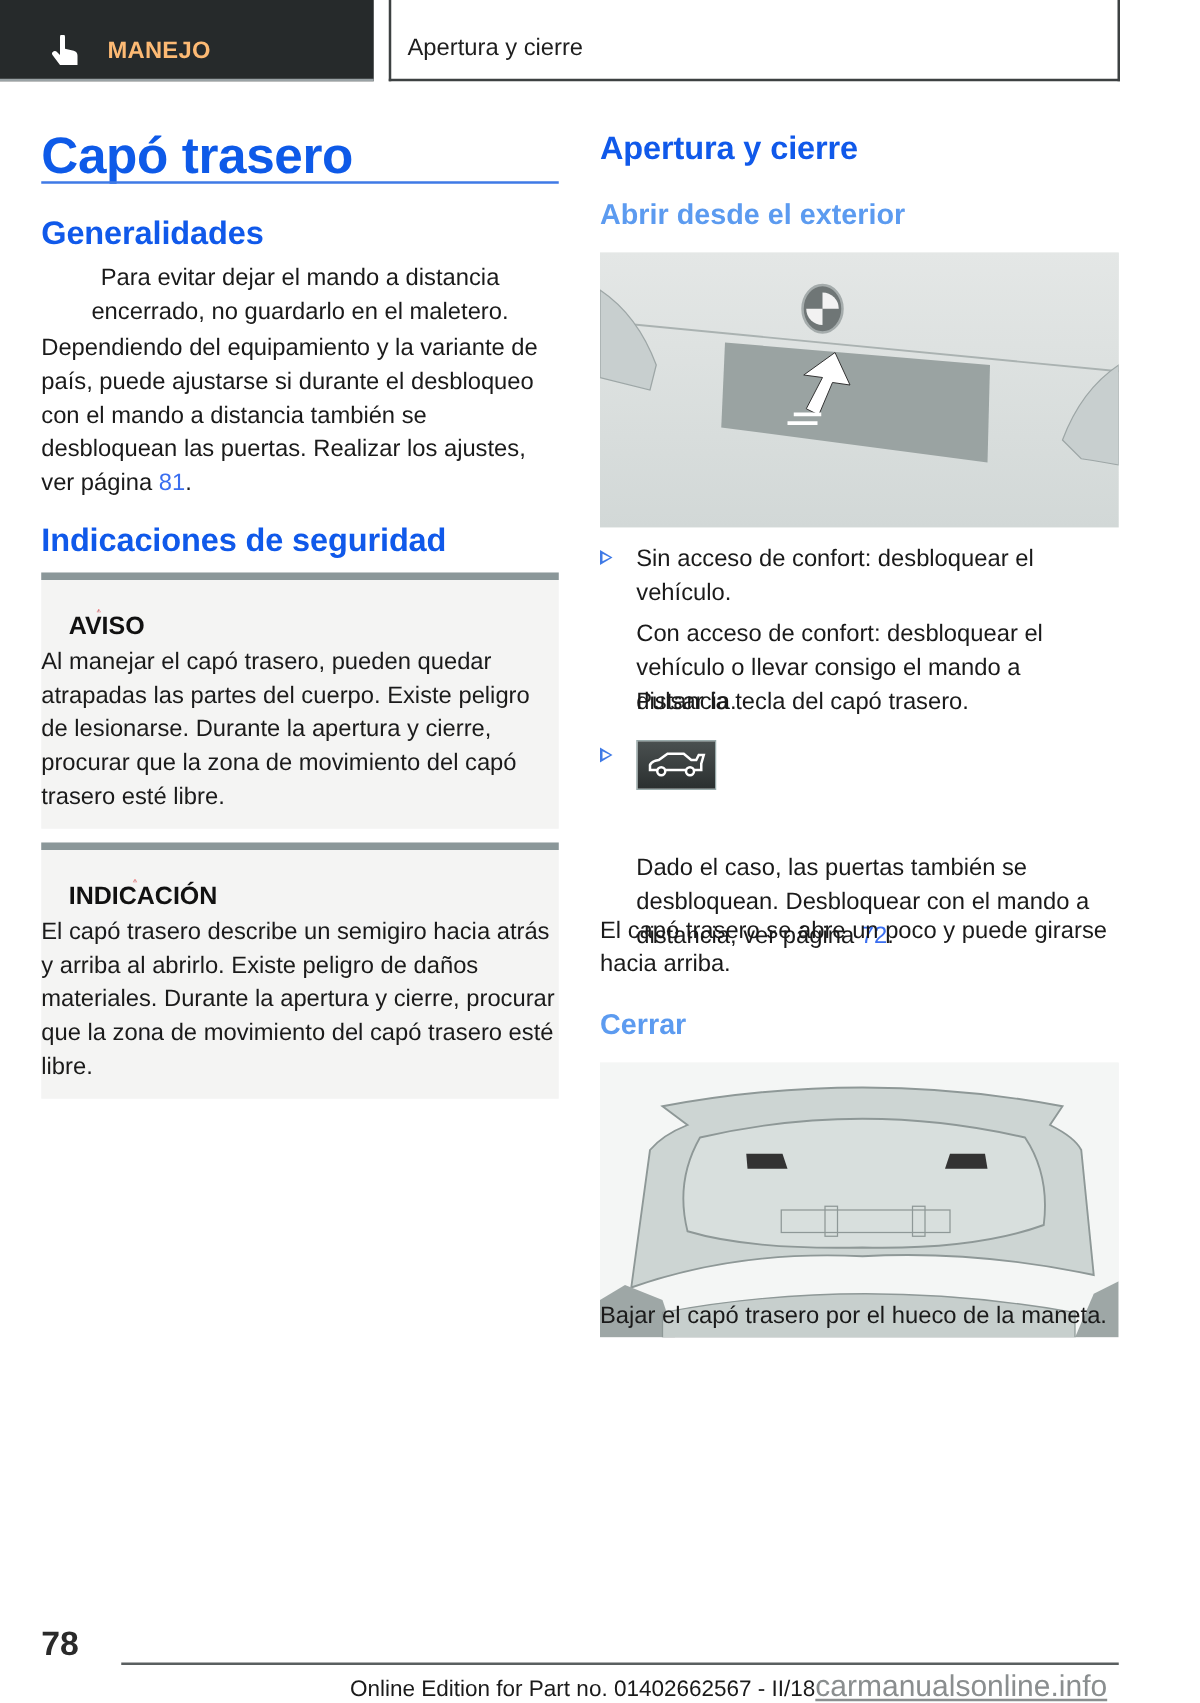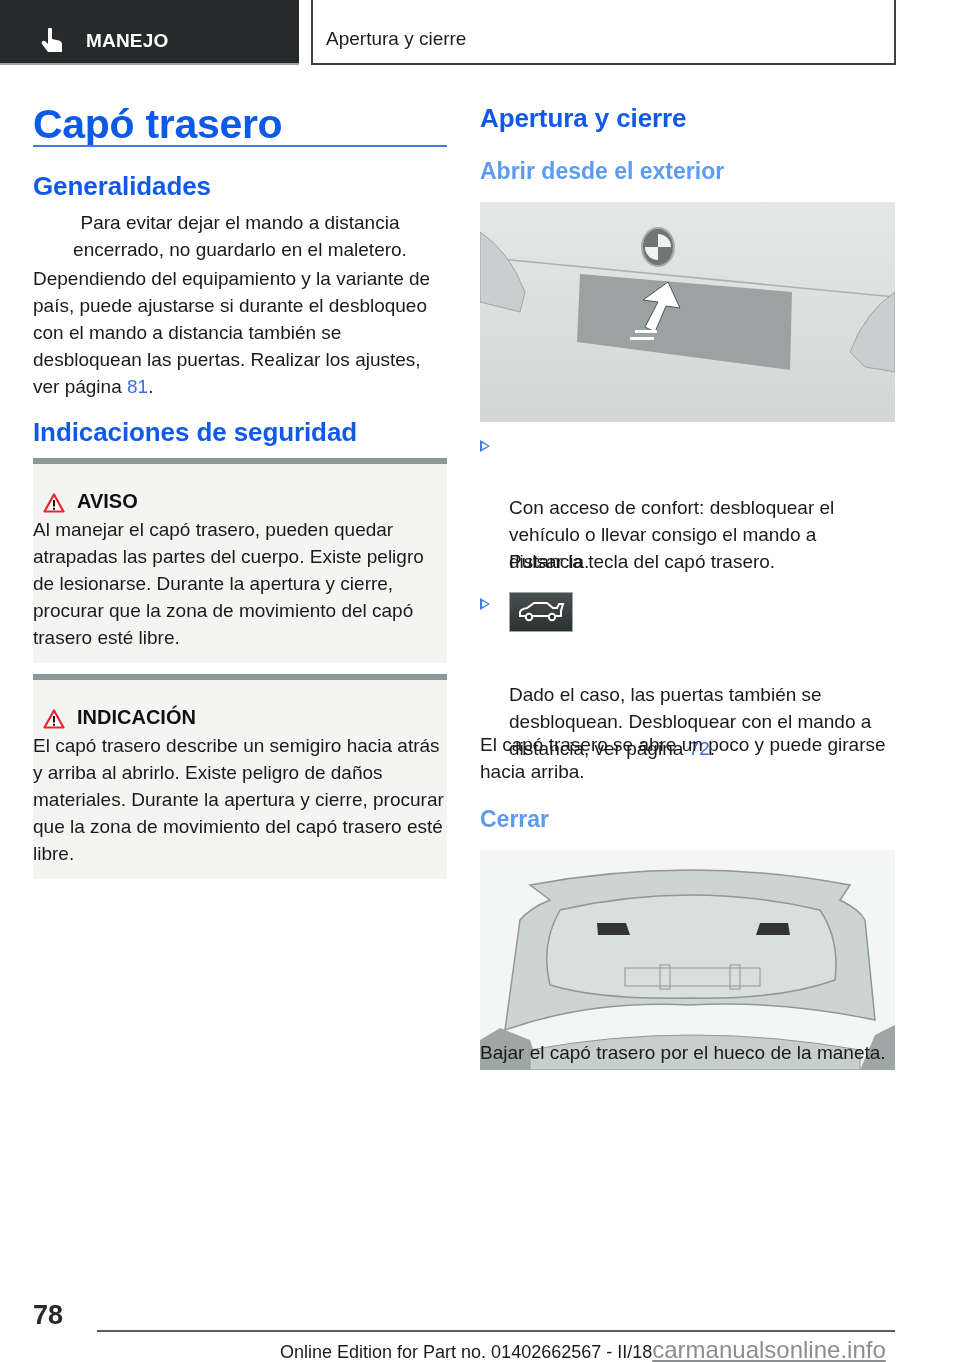--- a/index.html
+++ b/index.html
@@ -2,38 +2,38 @@
 <html><head>
 <meta charset="utf-8">
 <style>
   * { box-sizing: border-box; margin: 0; padding: 0; }
   html, body { width: 960px; height: 1362px; background: #ffffff; overflow: hidden; }
   body { position: relative; font-family: "Liberation Sans", sans-serif; color: #1a1a1a; }
 
   
   .hdr-section { position: absolute; left: 0; top: 0; width: 299px; height: 65px; background: #262a2b; border-bottom: 2px solid #9aa2a5; }
   .hdr-section .hand { position: absolute; left: 40px; top: 28px; width: 24px; height: 26px; }
-  .hdr-section .label { position: absolute; left: 86px; top: 30px; font-size: 19px; font-weight: bold; color: #ffffff; letter-spacing: 0.2px; }
+  .hdr-section .label { position: absolute; left: 86px; top: 30px; font-size: 19px; font-weight: bold; color: #fdba74; letter-spacing: 0.2px; }
   .hdr-chapter { position: absolute; left: 311px; top: -2px; width: 585px; height: 67px; border: 2px solid #3d4142; border-top: none; background: #fff; }
   .hdr-chapter .label { position: absolute; left: 13px; top: 30px; font-size: 19px; color: #1e1e1e; }
 
   h1.page-title { position: absolute; left: 33px; top: 101px; font-size: 41px; font-weight: bold; color: #0e5ae8; letter-spacing: -0.3px; }
   .title-rule { position: absolute; left: 33px; top: 145px; width: 414px; height: 2px; background: #3f7ae6; }
 
   h2 { font-weight: bold; color: #1059ea; font-size: 26px; letter-spacing: -0.1px; }
   h3 { font-weight: bold; color: #5c9bf0; font-size: 23px; }
 
   p.body { font-size: 19px; line-height: 27px; color: #1a1a1a; }
   .link { color: #3a6ef0; }
 
   .blk { position: absolute; }
 
   
   .warn { position: absolute; left: 33px; width: 414px; background: #f4f4f3; border-top: 6px solid #8b9799; }
-  .warn .whead { position: absolute; left: 10px; top: 23px; height: 26px; display: flex; align-items: flex-end; }
+  .warn .whead { position: absolute; left: 10px; top: 23px; height: 26px; display: flex; align-items: center; flex-direction: column; }
   .warn .whead svg { width: 22px; height: 20px; }
   .warn .whead span { margin-left: 12px; font-size: 20px; font-weight: bold; color: #111; }
   .warn .wtext { position: absolute; left: 0; top: 52px; width: 414px; font-size: 19px; line-height: 27px; color: #1a1a1a; }
 
   
   .figure { position: absolute; left: 480px; width: 415px; overflow: hidden; background: #dfe3e2; }
 
   
   .bullet { position: absolute; left: 480px; width: 415px; }
   .bullet .tri { position: absolute; left: 0; top: 6px; width: 0; height: 0; border-left: 10px solid #3f7ae6; border-top: 6px solid transparent; border-bottom: 6px solid transparent; }
@@ -114,20 +114,21 @@
     <path d="M178 58 A13 13 0 0 1 165 45 H178 Z" fill="#f2f2f2"></path>
     <path d="M100 72 L312 90 L310 168 L97 140 Z" fill="#9aa3a2"></path>
     <path d="M165 125 L178 100 L163 98 L188 80 L200 106 L186 104 L175 130 Z" fill="#ffffff" stroke="#333" stroke-width="0.8"></path>
     <rect x="155" y="128" width="22" height="3" fill="#fff"></rect>
     <rect x="150" y="135" width="24" height="3" fill="#fff"></rect>
   </svg>
 </div>
 
 <div class="bullet" style="top:434px; height:140px;">
   <span class="tri"></span>
+  <p class="bt" style="top:0;">Sin acceso de confort: desbloquear el vehículo.</p>
   <p class="bt" style="top:60px;">Con acceso de confort: desbloquear el vehículo o llevar consigo el mando a distancia.</p>
   <p class="bt" style="top:114px;">Pulsar la tecla del capó trasero.</p>
 </div>
 
 <div class="bullet" style="top:592px; height:140px;">
   <span class="tri"></span>
   <div class="keyicon">
     <svg width="48" height="22" viewBox="0 0 48 22">
       <path d="M3 15 V11 Q4 8 10 7 L17 2 H30 L36 7 H40 L42 3 H46 L44 10 V15 Z" fill="none" stroke="#fff" stroke-width="2"></path>
       <circle cx="12" cy="16" r="3.2" fill="#2b3030" stroke="#fff" stroke-width="2"></circle>

